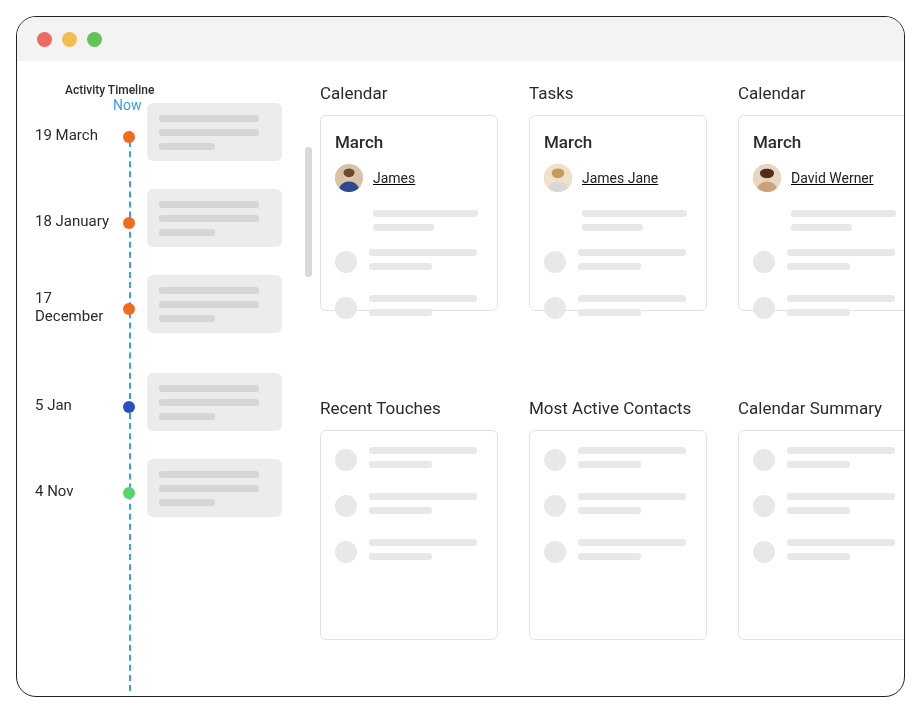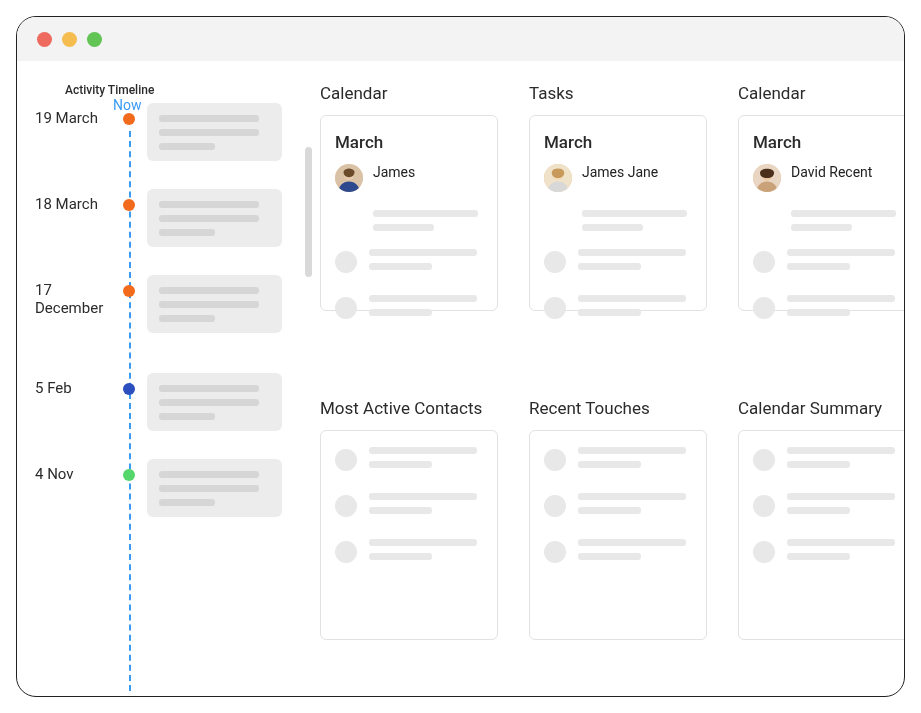--- a/index.html
+++ b/index.html
@@ -63,21 +63,21 @@
   .timeline-line {
     position: absolute;
     left: 112px;
     top: 70px;
     height: 560px;
     border-left: 2px dashed #3a9bf4;
   }
   .tl-item {
     position: relative;
     display: flex;
-    align-items: flex-start;
+    align-items: center;
     margin-bottom: 28px;
   }
   .tl-item:first-of-type { margin-top: 40px; }
   .tl-date {
     width: 80px;
     font-size: 15px;
     color: #2b2b2b;
     padding-top: 6px;
   }
   .tl-dot {
@@ -141,22 +141,24 @@
   }
   .card.lower { height: 210px; }
   .card-month {
     font-size: 17px;
     font-weight: 500;
     color: #2b2b2b;
     margin-bottom: 12px;
   }
   .person-row {
     display: flex;
+    align-items: center;
     gap: 10px;
     margin-bottom: 18px;
+    text-decoration: underline;
   }
   .avatar {
     width: 28px; height: 28px; border-radius: 50%;
     background: #e8c9a8;
     display:inline-block;
     overflow:hidden;
     flex:0 0 28px;
   }
   .avatar svg { width:100%; height:100%; display:block; }
   .person-name { font-size: 14px; color: #222; }
@@ -200,41 +202,41 @@
         <div class="tl-date">19 March</div>
         <div class="tl-dot orange"></div>
         <div class="tl-card">
           <div class="ph-line long"></div>
           <div class="ph-line long"></div>
           <div class="ph-line short"></div>
         </div>
       </div>
 
       <div class="tl-item">
-        <div class="tl-date">18 March</div>
+        <div class="tl-date">18 January</div>
         <div class="tl-dot orange"></div>
         <div class="tl-card">
           <div class="ph-line long"></div>
           <div class="ph-line long"></div>
           <div class="ph-line short"></div>
         </div>
       </div>
 
       <div class="tl-item">
         <div class="tl-date">17 December</div>
         <div class="tl-dot orange"></div>
         <div class="tl-card">
           <div class="ph-line long"></div>
           <div class="ph-line long"></div>
           <div class="ph-line short"></div>
         </div>
       </div>
 
       <div class="tl-item" style="margin-top:40px">
-        <div class="tl-date">5 Feb</div>
+        <div class="tl-date">5 Jan</div>
         <div class="tl-dot blue"></div>
         <div class="tl-card">
           <div class="ph-line long"></div>
           <div class="ph-line long"></div>
           <div class="ph-line short"></div>
         </div>
       </div>
 
       <div class="tl-item">
         <div class="tl-date">4 Nov</div>
@@ -329,21 +331,21 @@
           <div class="card-month">March</div>
           <div class="person-row">
             <span class="avatar">
               <svg viewBox="0 0 32 32">
                   <circle cx="16" cy="16" r="16" fill="#e8d6c2"></circle>
                   <circle cx="16" cy="13" r="6" fill="#ecc9a3"></circle>
                   <path d="M4 32c0-7 5-12 12-12s12 5 12 12" fill="#caa27a"></path>
                   <path d="M8 10c0-6 16-6 16 0 0 4-3 6-8 6s-8-2-8-6z" fill="#4a2f1a"></path>
                 </svg>
             </span>
-            <span class="person-name">David Recent</span>
+            <span class="person-name">David Werner</span>
           </div>
           <div class="entry-lines indent">
             <div class="ph w1"></div>
             <div class="ph w2"></div>
           </div>
           <div class="row-item">
             <div class="circle-ph"></div>
             <div class="row-lines">
               <div class="ph w1"></div>
               <div class="ph w2"></div>
@@ -353,48 +355,48 @@
             <div class="circle-ph"></div>
             <div class="row-lines">
               <div class="ph w1"></div>
               <div class="ph w2"></div>
             </div>
           </div>
         </div>
       </div>
 
       <div class="widget">
+        <div class="widget-title">Recent Touches</div>
+        <div class="card lower">
+          <div class="row-item">
+            <div class="circle-ph"></div>
+            <div class="row-lines">
+                <div class="ph w1"></div>
+                <div class="ph w2"></div>
+              </div>
+          </div>
+          <div class="row-item">
+            <div class="circle-ph"></div>
+            <div class="row-lines">
+                <div class="ph w1"></div>
+                <div class="ph w2"></div>
+              </div>
+          </div>
+          <div class="row-item">
+            <div class="circle-ph"></div>
+            <div class="row-lines">
+                <div class="ph w1"></div>
+                <div class="ph w2"></div>
+              </div>
+          </div>
+        </div>
+      </div>
+
+      <div class="widget">
         <div class="widget-title">Most Active Contacts</div>
-        <div class="card lower">
-          <div class="row-item">
-            <div class="circle-ph"></div>
-            <div class="row-lines">
-                <div class="ph w1"></div>
-                <div class="ph w2"></div>
-              </div>
-          </div>
-          <div class="row-item">
-            <div class="circle-ph"></div>
-            <div class="row-lines">
-                <div class="ph w1"></div>
-                <div class="ph w2"></div>
-              </div>
-          </div>
-          <div class="row-item">
-            <div class="circle-ph"></div>
-            <div class="row-lines">
-                <div class="ph w1"></div>
-                <div class="ph w2"></div>
-              </div>
-          </div>
-        </div>
-      </div>
-
-      <div class="widget">
-        <div class="widget-title">Recent Touches</div>
         <div class="card lower">
           <div class="row-item">
             <div class="circle-ph"></div>
             <div class="row-lines">
                 <div class="ph w1"></div>
                 <div class="ph w2"></div>
               </div>
           </div>
           <div class="row-item">
             <div class="circle-ph"></div>

